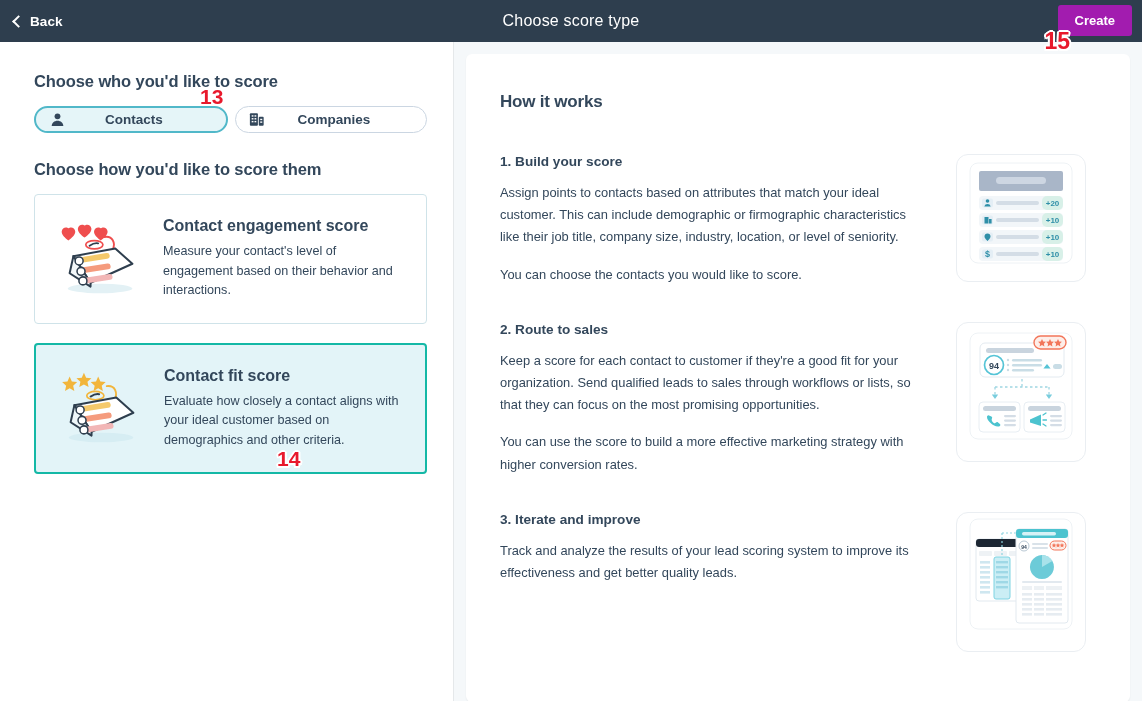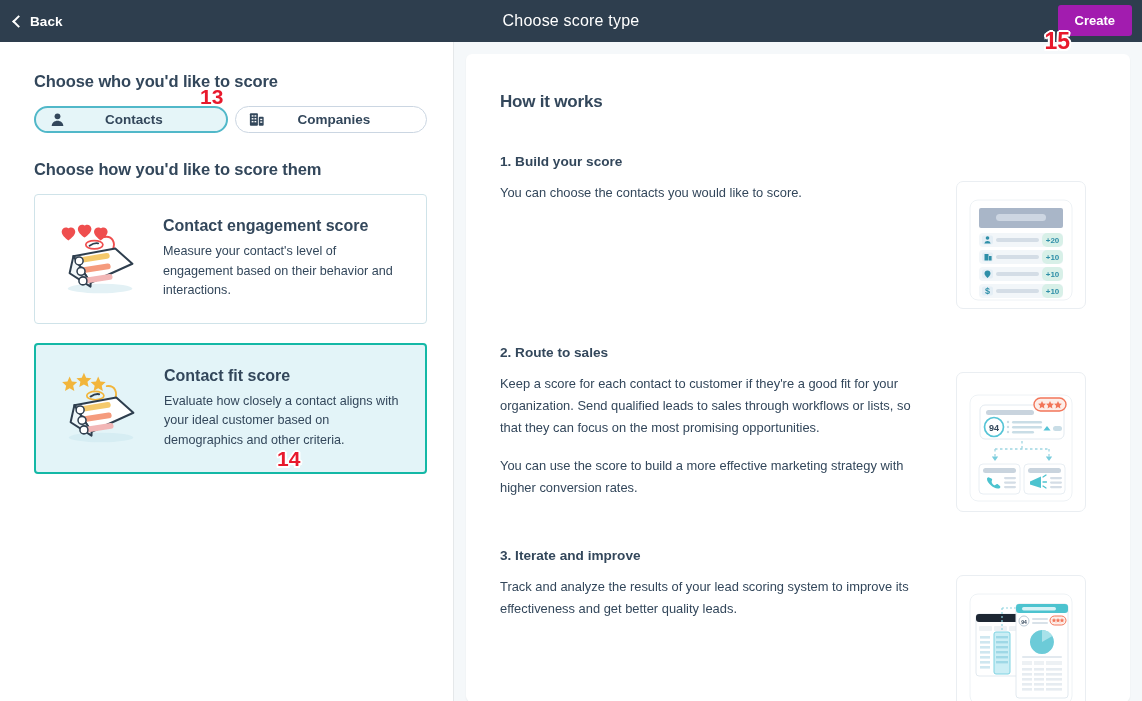--- a/index.html
+++ b/index.html
@@ -90,22 +90,22 @@
 
   
   h3.hiw { font-size:17px; font-weight:bold; color:#33475b; margin-bottom:42px; letter-spacing:-.2px; }
   .step { display:flex; margin-bottom:36px; }
   .step-body { flex:1; padding-right:26px; }
   .step-title { font-size:13.6px; font-weight:bold; color:#33475b; margin-bottom:13px; }
   .step-p { font-size:12.9px; color:#33475b; line-height:1.72; margin-bottom:15px; max-width:425px; }
   .step-p:last-child { margin-bottom:0; }
   .illo-box {
     width:130px; height:128px; flex:none; border:1px solid #eaeef2;
-    border-radius:7px; background:#fff; display:flex;
-    align-items:flex-end; justify-content:center; overflow:hidden;margin-top:27px;
+    border-radius:12px; background:#fff; display:flex;
+    align-items:flex-start; justify-content:center; overflow:hidden;
   }
   .illo-box.tall { height:140px; }
 </style>
 </head>
 <body>
 
 <div class="app">
 
   <div class="topbar">
     <div class="back-btn">
@@ -217,20 +217,21 @@
     </div>
 
     <div class="right-pane">
       <div class="right-card">
 
         <h3 class="hiw">How it works</h3>
 
         <div class="step">
           <div class="step-body">
             <div class="step-title">1. Build your score</div>
+            <p class="step-p">Assign points to contacts based on attributes that match your ideal customer. This can include demographic or firmographic characteristics like their job title, company size, industry, location, or level of seniority.</p>
             <p class="step-p">You can choose the contacts you would like to score.</p>
           </div>
           <div class="illo-box">
             <svg width="118" height="116" viewBox="0 0 118 116">
               <rect x="8" y="8" width="102" height="100" rx="8" fill="#fff" stroke="#eef2f5"></rect>
               <rect x="17" y="16" width="84" height="20" rx="2" fill="#a9b6c8"></rect>
               <rect x="34" y="22" width="50" height="7" rx="3.5" fill="#cdd6e2"></rect>
               <g>
                 <rect x="17" y="41" width="84" height="14" rx="4" fill="#f2f6f9"></rect>
                 <rect x="20" y="43.5" width="11" height="9" rx="2" fill="#e4eef5"></rect>

